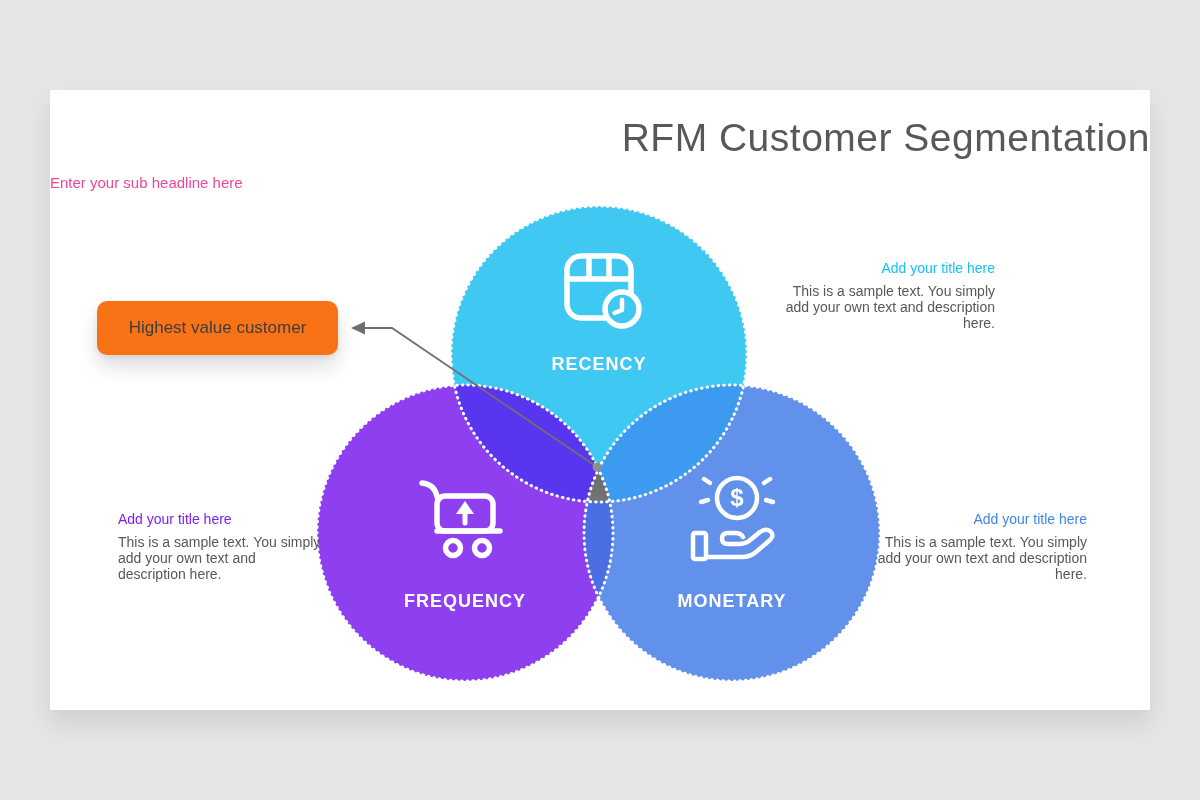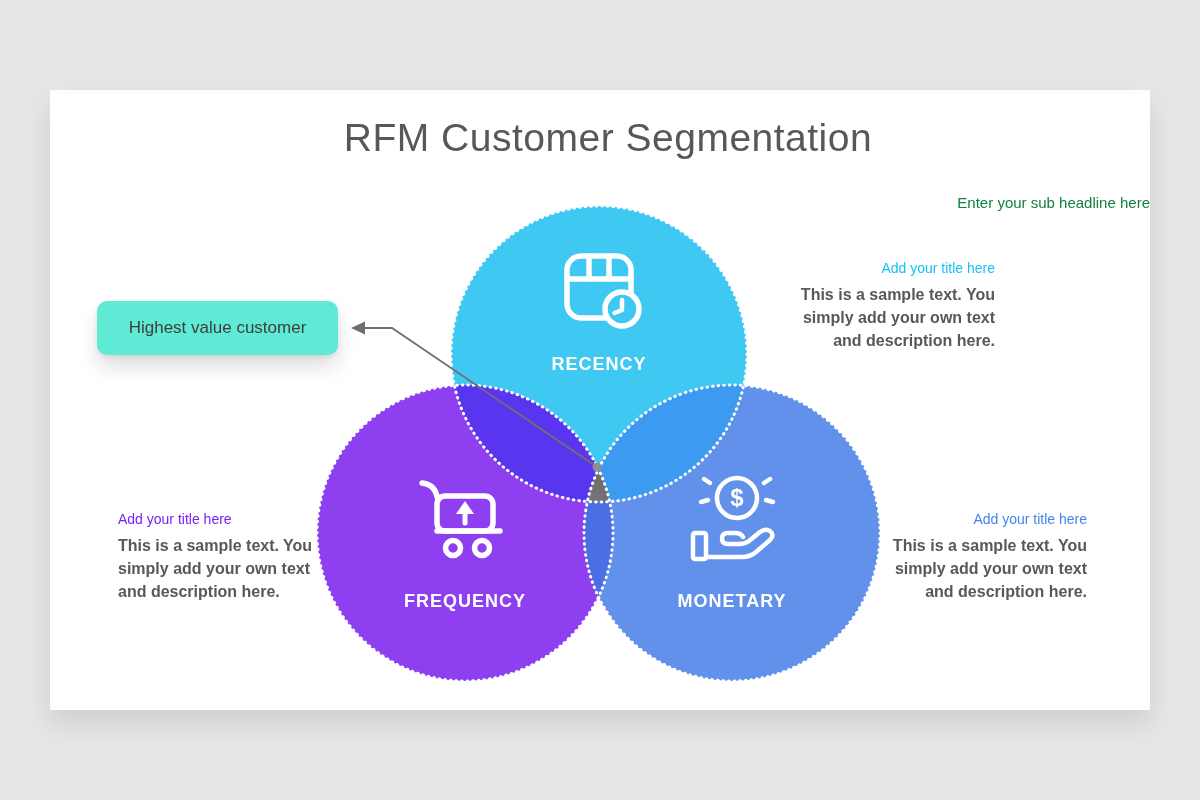--- a/index.html
+++ b/index.html
@@ -14,59 +14,58 @@
   .slide {
     position: absolute;
     left: 50px; top: 90px;
     width: 1100px; height: 620px;
     background: #ffffff;
     box-shadow: 0 14px 26px rgba(0,0,0,0.10);
   }
   .slide-title {
     position: absolute;
     top: 26px; left: 0; width: 100%;
-    text-align: center;
+    text-align: right;
     font-size: 39px;
     font-weight: 400;
     color: #57585b;
     letter-spacing: 0.5px;
     padding-left: 16px;
   }
   .slide-subtitle {
     position: absolute;
     top: 84px; left: 0; width: 100%;
-    text-align: right;
+    text-align: left;
     font-size: 15px;
-    color: #15803d;
-    margin-top: 20px;
+    color: #ec4899;
   }
   .venn-svg { position: absolute; inset: 0; width: 1100px; height: 620px; }
   .circle-label {
     font-family: "Liberation Sans", sans-serif;
     font-size: 18px;
     font-weight: 700;
     letter-spacing: 1px;
     fill: #ffffff;
     text-anchor: middle;
   }
   .callout {
     position: absolute;
     left: 47px; top: 211px;
     width: 241px; height: 54px;
-    background: #5eead4;
+    background: #f97316;
     border-radius: 10px;
     box-shadow: 0 12px 20px rgba(0,0,0,0.13), 0 2px 5px rgba(0,0,0,0.07);
     display: flex; align-items: center; justify-content: center;
     font-size: 17px;
     color: #3e3e3e;
     z-index: 5;
   }
   .annot { position: absolute; }
   .annot-title { font-size: 14px; font-weight: 400; margin-bottom: 7px; }
-  .annot-body { font-size: 16px; color: #58585a; line-height: 23px; font-weight: bold; }
+  .annot-body { font-size: 14px; color: #58585a; line-height: 16px; }
   .annot-top-right { left: 735px; top: 170px; width: 210px; text-align: right; }
   .annot-left { left: 68px; top: 421px; width: 205px; text-align: left; }
   .annot-bottom-right { left: 827px; top: 421px; width: 210px; text-align: right; }
   .icon-stroke { fill: none; stroke: #ffffff; stroke-linecap: round; stroke-linejoin: round; }
 </style>
 </head>
 <body style="background: rgb(231, 229, 231);">
 
 <div class="stage">
   <div class="slide">

